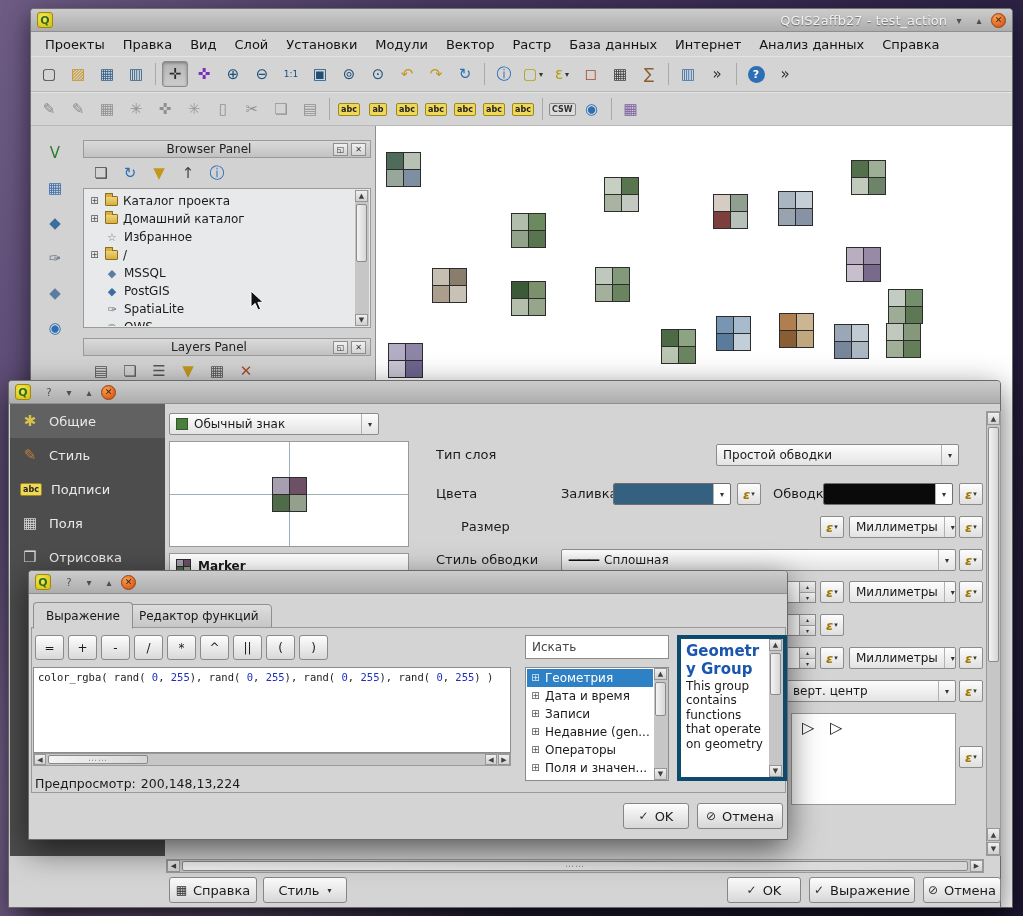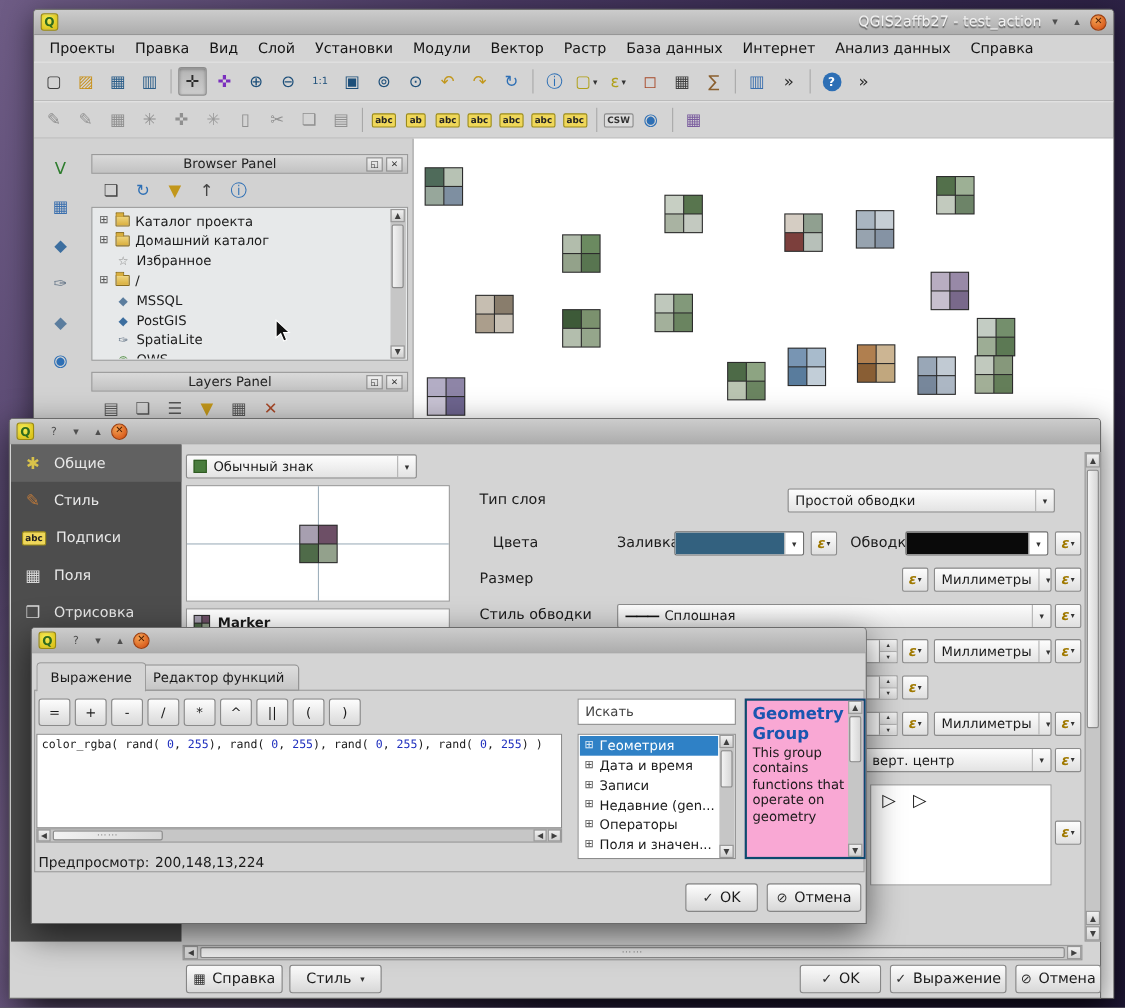--- a/index.html
+++ b/index.html
@@ -80,21 +80,21 @@
 .opbtn{min-width:29px;height:25px;display:flex;align-items:center;justify-content:center;background:linear-gradient(#fdfdfd,#d9d9d9);border:1px solid #8a8a8a;border-radius:3px;font-size:12px;padding:0 4px}
 .editor{position:absolute;background:#fff;border:1px solid #8c8c8c;font-family:"DejaVu Sans Mono",monospace;font-size:10.5px;padding:3px 4px;white-space:pre;overflow:hidden;z-index:4}
 .tok-num{color:#1f2fbe}
 .search{position:absolute;background:#fff;border:1px solid #8c8c8c;font-size:12px;padding:0 6px;color:#222;font-family:"DejaVu Sans",sans-serif;z-index:4}
 .search::placeholder{color:#444;opacity:1}
 .fnbox{position:absolute;background:#fff;border:1px solid #8c8c8c;font-size:12px;overflow:hidden;z-index:4}
 .fn-rows{position:absolute;left:1px;top:1px;right:15px;bottom:1px;overflow:hidden}
 .fn-row{display:flex;align-items:center;height:18px;gap:4px;padding:0 3px;white-space:nowrap}
 .fn-row.sel{background:#2f81c6;color:#fff}
 .fn-row.sel .expand{color:#dcebf7}
-.helppane{position:absolute;background:#f9a8d4;border:2px solid #0c4a6e;font-size:12px;line-height:1.22;overflow:hidden;z-index:4}
+.helppane{position:absolute;background:#ffffff;border:4px solid #0c4a6e;font-size:12px;line-height:1.22;overflow:hidden;z-index:4}
 .help-inner{position:absolute;left:5px;top:3px;right:16px;bottom:2px;overflow:hidden;word-wrap:break-word}
 .help-title{color:#1a56b0;font-weight:bold;font-size:15px}
 .prevrow{position:absolute;display:flex;gap:5px;font-size:12.5px;z-index:4}
 .crossh{position:absolute;background:#9fb0bc}
 </style>
 </head>
 <body>
 
 <div id="screen">
 
@@ -548,24 +548,24 @@
               <div class="mq" style="background: rgb(167, 159, 176);"></div>
               <div class="mq" style="background: rgb(109, 79, 102);"></div>
               <div class="mq" style="background: rgb(79, 107, 73);"></div>
               <div class="mq" style="background: rgb(147, 161, 140);"></div>
             </div>
           <div style="font-weight:bold;font-size:12px">Marker</div>
         </div>
       </div>
 
       <div class="plabel" style="left:427px;top:66px">Тип слоя</div>
-      <div class="plabel" style="left:439px;top:105px">Цвета</div>
+      <div class="plabel" style="left:427px;top:105px">Цвета</div>
       <div class="plabel" style="left:552px;top:105px">Заливка</div>
       <div class="plabel" style="left:764px;top:105px">Обводка</div>
-      <div class="plabel" style="left:427px;top:138px">Размер</div>
+      <div class="plabel" style="left:452px;top:138px">Размер</div>
       <div class="plabel" style="left:427px;top:171px">Стиль обводки</div>
 
       <div class="abs" style="left:782px;top:332px;width:165px;height:92px;background:#fff;border:1px solid #9a9a9a">
         <div class="abs" style="left:10px;top:4px;font-size:16px;color:#222">▷</div>
         <div class="abs" style="left:38px;top:4px;font-size:16px;color:#222">▷</div>
       </div>
 
       <div class="sb" style="left:977px;top:30px;width:15px;height:445px">
         <div class="ar" style="left:0;top:0;width:13px;height:13px">▲</div>
         <div class="thumb" style="left:1px;top:15px;width:11px;height:235px"></div>

